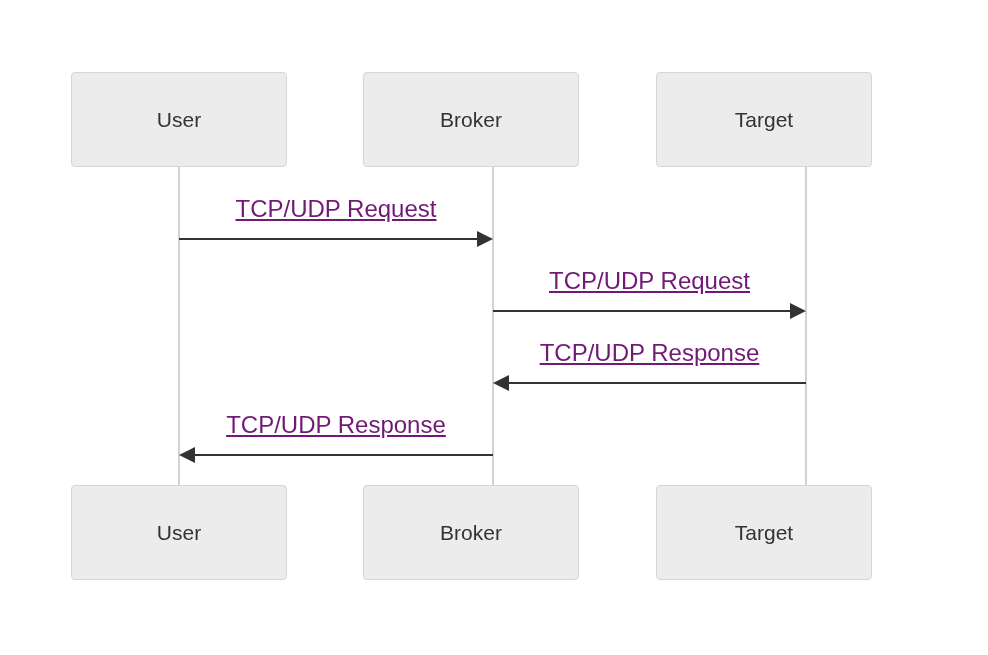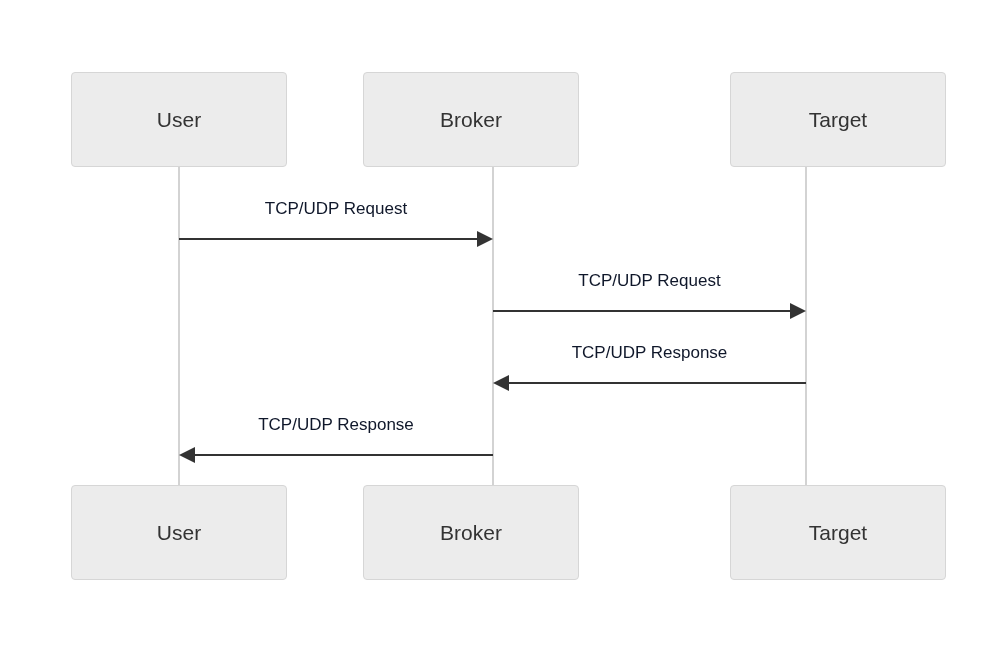--- a/index.html
+++ b/index.html
@@ -33,29 +33,30 @@
     display: flex;
     align-items: center;
     justify-content: center;
     color: #333333;
     font-size: 21px;
   }
   .actor-top { top: 72px; }
   .actor-bottom { top: 485px; }
   .actor-user { left: 71px; }
   .actor-broker { left: 363px; }
-  .actor-target { left: 730px; }
+  .actor-target { left: 656px; }
 
   .msg-label {
     position: absolute;
-    color: #0f172a;
-    font-size: 17px;
+    color: #701a75;
+    font-size: 24px;
     line-height: 24px;
     text-align: center;
     white-space: nowrap;
+    text-decoration: underline;
   }
   .arrow {
     position: absolute;
     height: 16px;
   }
   .arrow .line {
     position: absolute;
     top: 7px;
     height: 2px;
     background: #333333;

